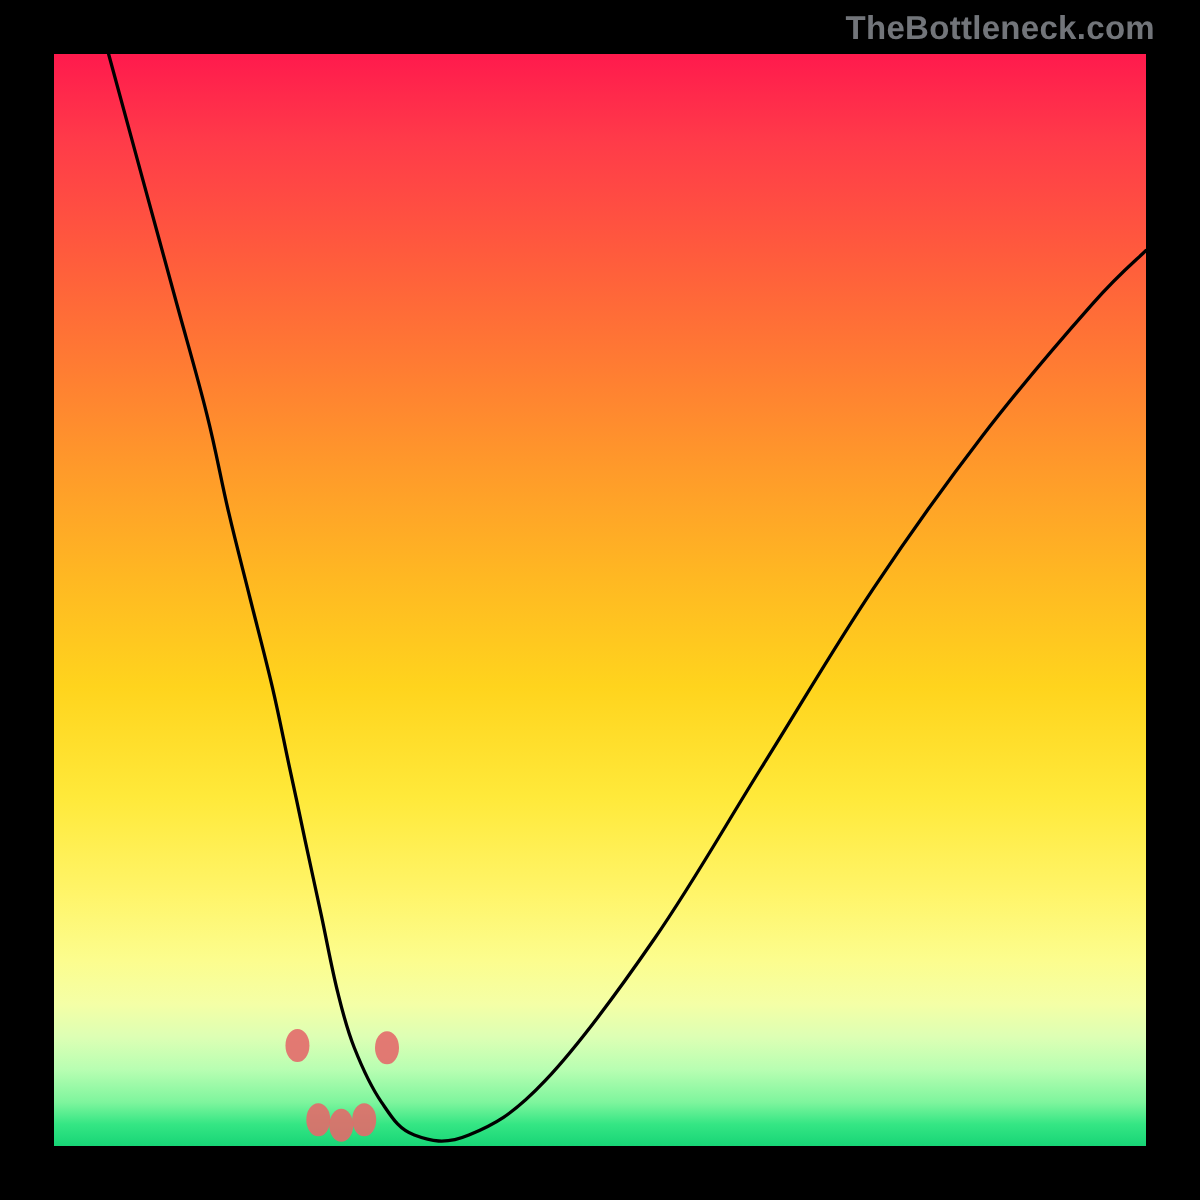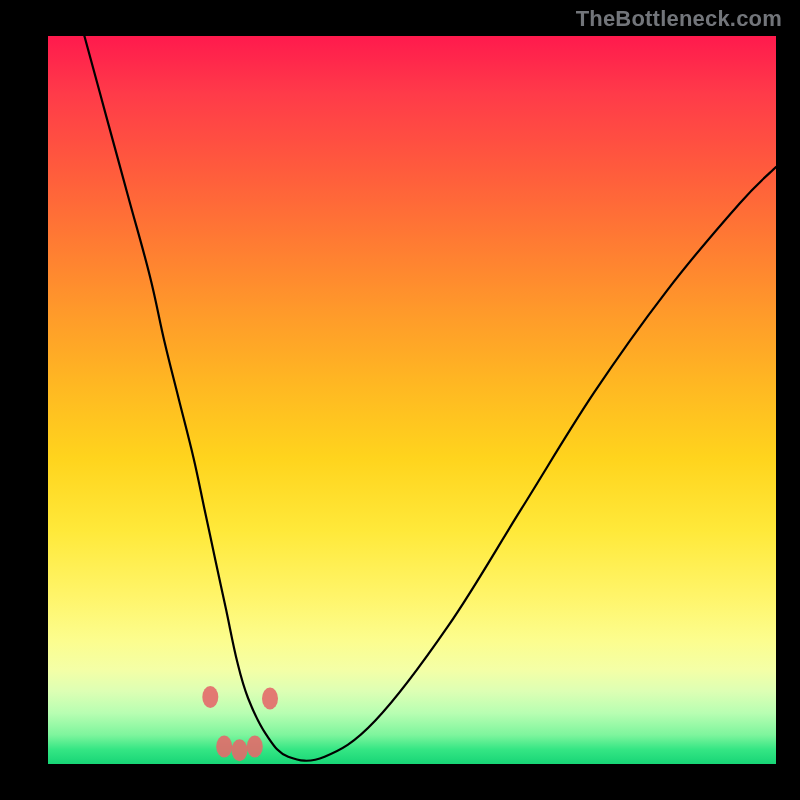--- a/index.html
+++ b/index.html
@@ -5,21 +5,21 @@
   html, body {
     margin: 0;
     padding: 0;
     width: 800px;
     height: 800px;
     background: #000;
     overflow: hidden;
   }
   .frame {
     position: absolute;
-    left: 12px;
+    left: 0;
     top: 0;
     width: 788px;
     height: 800px;
     background: #000;
   }
   .plot-area {
     position: absolute;
     left: 36px;
     top: 36px;
     width: 728px;

